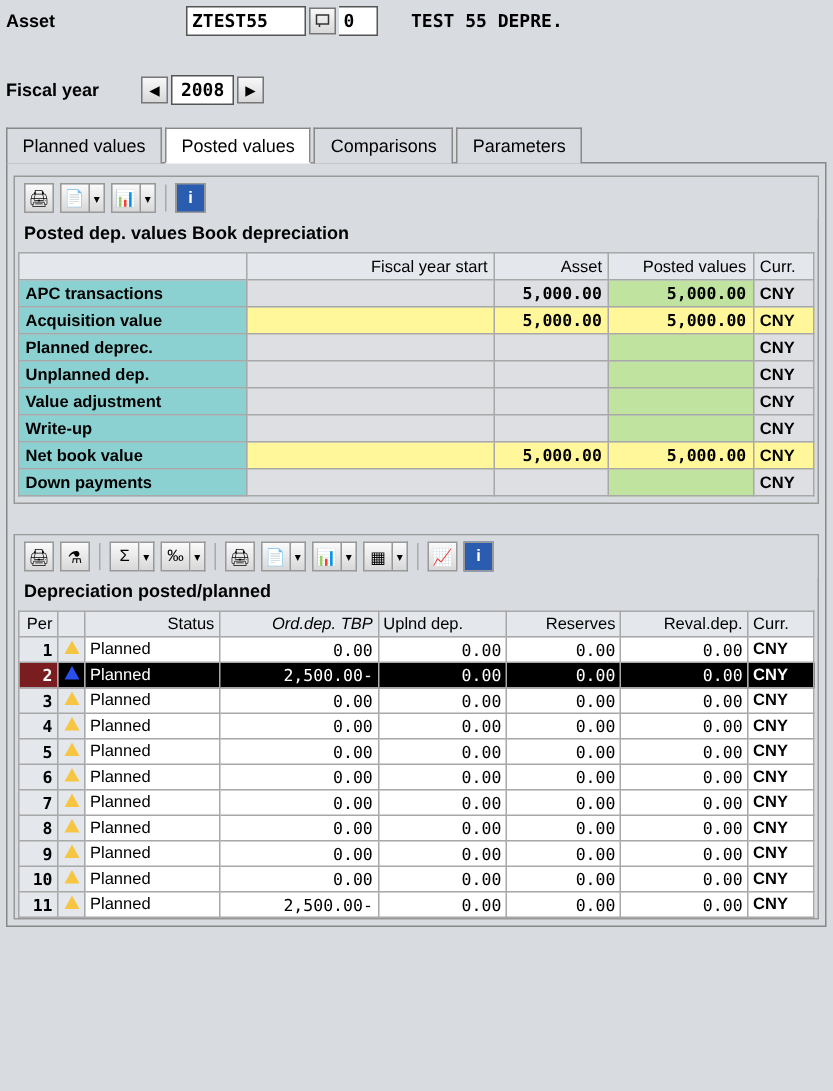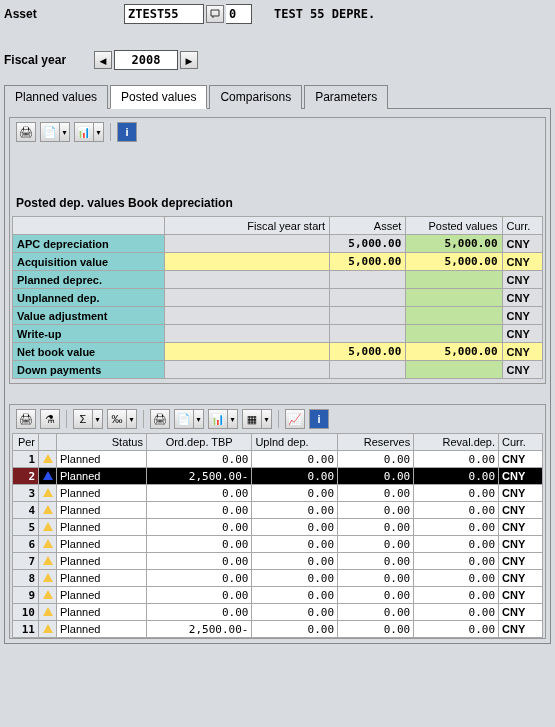--- a/index.html
+++ b/index.html
@@ -22,21 +22,21 @@
     width: 26px; height: 20px; border: 1px solid #555; border-left: none;
     background: #fff; font-family: monospace; font-weight: bold; font-size: 12px; text-align: left; padding:1px 3px;
   }
   .desc-text { font-weight: bold; font-size: 12px; margin-left: 20px; font-family: monospace; }
   .small-btn {
     width: 18px; height: 18px; background: linear-gradient(#f8f8f8,#d8d8d8);
     border: 1px solid #777; display: inline-flex; align-items: center; justify-content: center;
     cursor: pointer; font-size: 10px;
   }
   .year-input {
-    width: 64px; height: 20px; border: 1px solid #555; background: #fff;
+    width: 42px; height: 20px; border: 1px solid #555; background: #fff;
     font-family: monospace; font-weight: bold; font-size: 12px; text-align: center;
   }
   .tabstrip {
     display: flex; gap: 2px; margin: 10px 4px 0 4px;
   }
   .tab {
     background: #d8dbe0; border: 1px solid #888;
     padding: 4px 10px; font-size: 12px; cursor: pointer; border-bottom: none;
     position: relative; top: 1px;
   }
@@ -47,21 +47,21 @@
     display: flex; align-items: center; gap: 4px; padding: 4px 6px;
     background: #d8dbe0;
   }
   .tool-btn {
     width: 20px; height: 20px; background: linear-gradient(#fafafa,#d8d8d8);
     border: 1px solid #999; display:inline-flex; align-items:center; justify-content:center;
     cursor: pointer;
   }
   .tool-sep { width: 1px; height: 18px; background: #aaa; margin: 0 2px;}
   .drop-arrow { font-size: 8px; width: 10px; height:20px; background: linear-gradient(#fafafa,#d8d8d8); border:1px solid #999; border-left:none; display:inline-flex;align-items:center;justify-content:center; cursor:pointer;}
-  .panel-title { font-size: 12px; font-weight: bold; padding: 2px 6px 6px 6px; margin-top: 48px;}
+  .panel-title { font-size: 12px; font-weight: bold; padding: 2px 6px 6px 6px;}
   table.sap { border-collapse: collapse; width: calc(100% - 4px); margin: 0 2px 4px 2px; font-size: 11px;}
   table.sap th, table.sap td { border: 1px solid #a8a8a8; padding: 2px 4px; height: 18px; white-space: nowrap; }
   table.sap th { background: #e4e7ec; text-align: left; font-weight: normal;}
   .hdr-right { text-align: right !important; }
   .row-teal td:first-child { background: #8cd1d1; font-weight: bold;}
   .row-yellow td { background: #fff79a; }
   .row-yellow td:first-child { background: #8cd1d1; font-weight:bold;}
   .cell-green { background: #c1e3a0;}
   .cell-grey { background: #dedfe3;}
   .num { text-align: right; font-family: monospace; font-weight: bold; font-size:11px;}
@@ -152,21 +152,21 @@
           <tr>
         <th style="width:152px;"></th>
         <th class="hdr-right" style="width:165px;">Fiscal year start</th>
         <th class="hdr-right">Asset</th>
         <th class="hdr-right">Posted values</th>
         <th>Curr.</th>
       </tr>
         </thead>
       <tbody id="posted-body">
           <tr class="row-teal">
-            <td>APC depreciation</td>
+            <td>APC transactions</td>
             <td class="num cell-grey"></td>
             <td class="num cell-grey">5,000.00</td>
             <td class="num cell-green">5,000.00</td>
             <td class="cell-grey" style="font-weight: bold;">CNY</td>
           </tr>
           <tr class="row-yellow">
             <td>Acquisition value</td>
             <td class="num "></td>
             <td class="num ">5,000.00</td>
             <td class="num ">5,000.00</td>
@@ -262,27 +262,28 @@
         <div class="drop-arrow">▾</div>
       </div>
       <div class="tool-sep"></div>
       <div class="tool-btn">
           <span>📈</span>
         </div>
       <div class="tool-btn" style="background:#2a5db0;color:#fff;font-weight:bold;">
           <span>i</span>
         </div>
     </div>
+    <div class="panel-title">Depreciation posted/planned</div>
     <table class="dep">
       <thead>
           <tr>
         <th style="text-align:right;">Per</th>
         <th></th>
         <th style="text-align:right;padding-left:28px;">Status</th>
-        <th style="text-align:center;">Ord.dep. TBP</th>
+        <th style="text-align:right;font-style:italic;">Ord.dep. TBP</th>
         <th style="text-align:left;">Uplnd dep.</th>
         <th style="text-align:right;">Reserves</th>
         <th style="text-align:right;">Reval.dep.</th>
         <th style="text-align:left;">Curr.</th>
       </tr>
         </thead>
       <tbody id="dep-body">
           <tr>
             <td class="per-cell">1</td>
             <td class="icon-cell"><span class="tri-yellow"></span></td>

